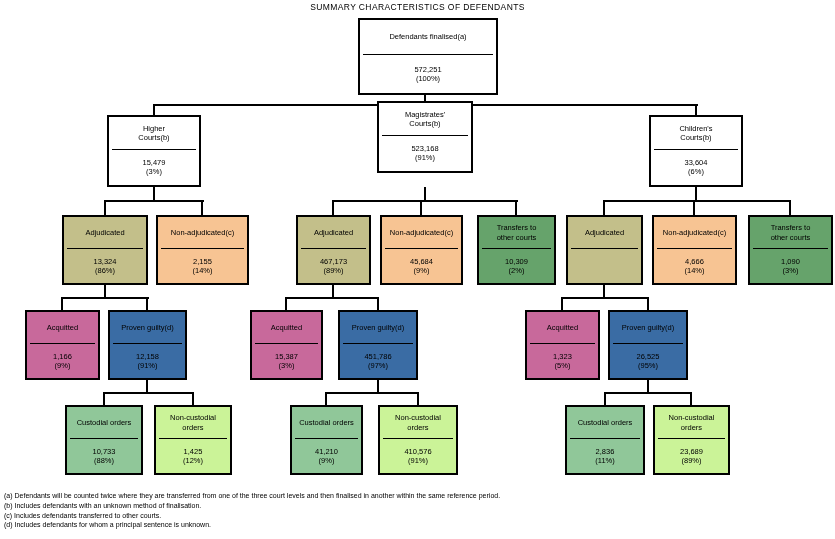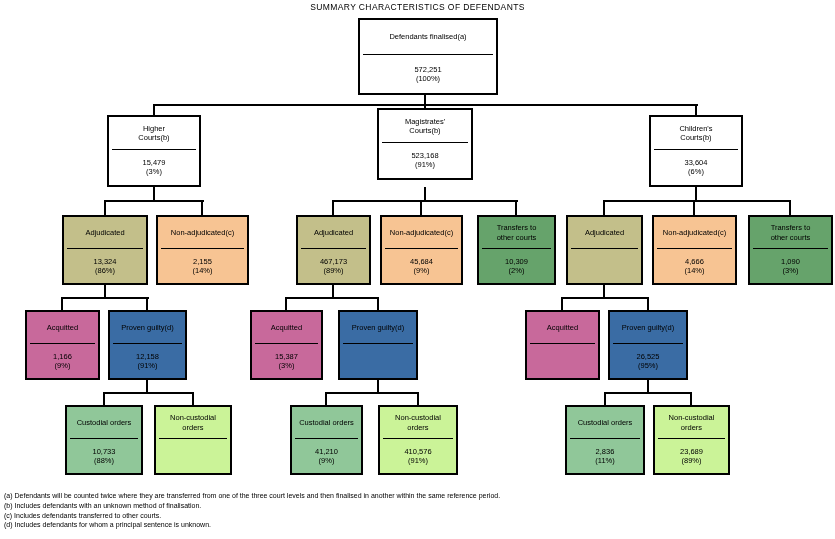--- a/index.html
+++ b/index.html
@@ -94,21 +94,21 @@
 </div>
 
 <div class="node" style="left:107px;top:115px;width:94px;height:72px">
   <div class="lbl">Higher
 Courts(b)</div>
   <div class="val">
       <span>15,479</span>
       <span>(3%)</span>
     </div>
 </div>
-<div class="node" style="left:377px;top:108px;width:96px;height:72px">
+<div class="node" style="left:377px;top:101px;width:96px;height:72px">
   <div class="lbl">Magistrates'
 Courts(b)</div>
   <div class="val">
       <span>523,168</span>
       <span>(91%)</span>
     </div>
 </div>
 <div class="node" style="left:649px;top:115px;width:94px;height:72px">
   <div class="lbl">Children's
 Courts(b)</div>
@@ -192,43 +192,55 @@
 
 <div class="node" style="left: 250px; top: 310px; width: 73px; height: 70px; background: rgb(200, 105, 155);">
   <div class="lbl">Acquitted</div>
   <div class="val">
       <span>15,387</span>
       <span>(3%)</span>
     </div>
 </div>
 <div class="node" style="left: 338px; top: 310px; width: 80px; height: 70px; background: rgb(58, 108, 164);">
   <div class="lbl">Proven guilty(d)</div>
+  <div class="val">
+      <span>451,786</span>
+      <span>(97%)</span>
+    </div>
 </div>
 
 <div class="node" style="left: 525px; top: 310px; width: 75px; height: 70px; background: rgb(200, 105, 155);">
   <div class="lbl">Acquitted</div>
+  <div class="val">
+      <span>1,323</span>
+      <span>(5%)</span>
+    </div>
 </div>
 <div class="node" style="left: 608px; top: 310px; width: 80px; height: 70px; background: rgb(58, 108, 164);">
   <div class="lbl">Proven guilty(d)</div>
   <div class="val">
       <span>26,525</span>
       <span>(95%)</span>
     </div>
 </div>
 
 <div class="node" style="left: 65px; top: 405px; width: 78px; height: 70px; background: rgb(144, 199, 153);">
   <div class="lbl">Custodial orders</div>
   <div class="val">
       <span>10,733</span>
       <span>(88%)</span>
     </div>
 </div>
 <div class="node" style="left: 154px; top: 405px; width: 78px; height: 70px; background: rgb(203, 243, 152);">
   <div class="lbl">Non-custodial
 orders</div>
+  <div class="val">
+      <span>1,425</span>
+      <span>(12%)</span>
+    </div>
 </div>
 
 <div class="node" style="left: 290px; top: 405px; width: 73px; height: 70px; background: rgb(144, 199, 153);">
   <div class="lbl">Custodial orders</div>
   <div class="val">
       <span>41,210</span>
       <span>(9%)</span>
     </div>
 </div>
 <div class="node" style="left: 378px; top: 405px; width: 80px; height: 70px; background: rgb(203, 243, 152);">

